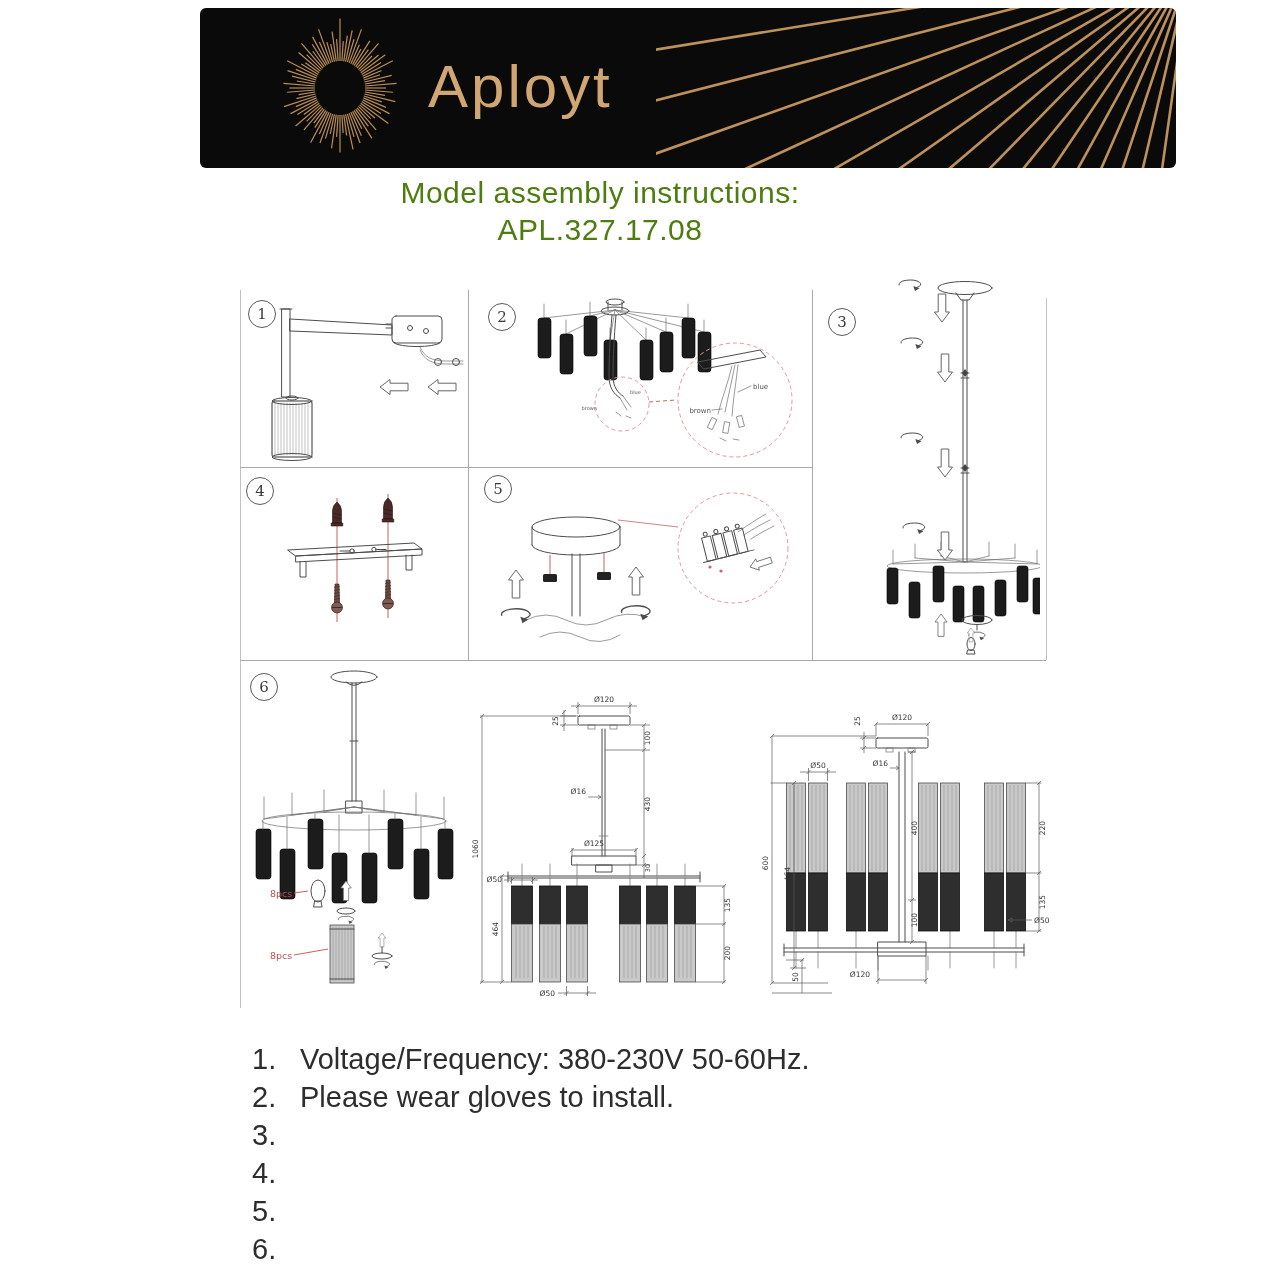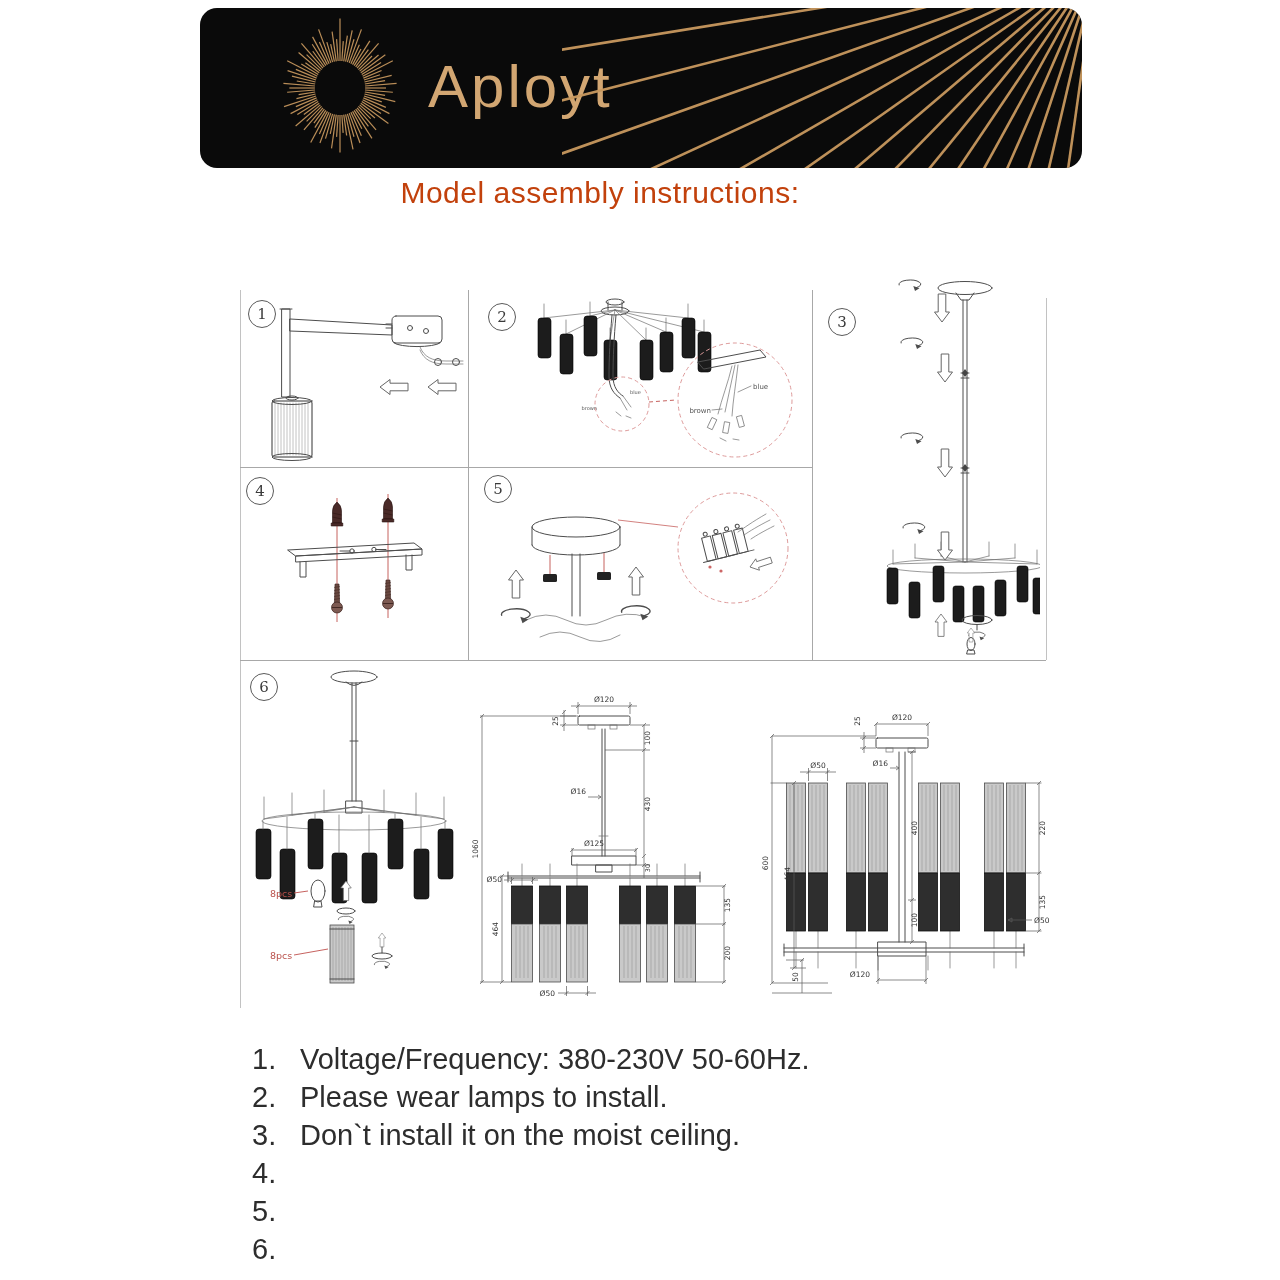--- a/index.html
+++ b/index.html
@@ -1,26 +1,26 @@
 <!DOCTYPE html>
 <html><head>
 <meta charset="utf-8">
 <style>
   html,body{margin:0;padding:0;background:#fff;}
   #page{position:relative;width:1280px;height:1280px;background:#fff;overflow:hidden;
         font-family:"Liberation Sans",sans-serif;}
   
-  #banner{position:absolute;left:200px;top:8px;width:882px;height:160px;background:#0a0a0a;
-          border-radius:17px;overflow:hidden;}
+  #banner{position:absolute;left:200px;top:8px;width:976px;height:160px;background:#0a0a0a;
+          border-radius:6px;overflow:hidden;}
   #brand{position:absolute;left:228px;top:44px;font-size:60px;color:#d2a672;
          letter-spacing:3px;font-family:"Liberation Sans",sans-serif;font-weight:400;}
   #sunburst{position:absolute;left:66px;top:6px;}
   #banner-rays{position:absolute;right:0;top:0;}
   
-  .title-line{position:absolute;left:0;width:1200px;text-align:center;color:#c2410c;
+  .title-line{position:absolute;left:0;width:1200px;text-align:center;color:#4d7c0f;
               font-size:30px;letter-spacing:0.5px;}
   
   .gridline{position:absolute;background:#a8a8a8;}
   .gridline.faint{background:#c2c2c2;}
   
   .pnum{position:absolute;width:26px;height:26px;border:1.3px solid #5a5a5a;border-radius:50%;
         display:flex;align-items:center;justify-content:center;font-family:"DejaVu Serif",serif;
         font-size:15px;color:#3a3a3a;background:#fff;}
   .panel-svg{position:absolute;}
   
@@ -174,20 +174,21 @@
         <line x1="535" y1="-45" x2="-19.256258422040787" y2="274.99999999999994" stroke="#c9995f" stroke-width="2.6" opacity="0.95"></line>
         <line x1="535" y1="-45" x2="-45.97758626106145" y2="223.44933276555355" stroke="#c9995f" stroke-width="2.6" opacity="0.95"></line>
         <line x1="535" y1="-45" x2="-67.91676978386988" y2="169.6890046401633" stroke="#c9995f" stroke-width="2.6" opacity="0.95"></line>
         <line x1="535" y1="-45" x2="-84.893223122324" y2="114.16152778550679" stroke="#c9995f" stroke-width="2.6" opacity="0.95"></line>
         <line x1="535" y1="-45" x2="-96.76720964671222" y2="57.32396012277425" stroke="#c9995f" stroke-width="2.6" opacity="0.95"></line>
         <line x1="535" y1="-45" x2="-103.44099216628751" y2="-0.35585680375966433" stroke="#c9995f" stroke-width="2.6" opacity="0.95"></line>
       </svg>
   </div>
 
   <div class="title-line" style="top:176px">Model assembly instructions:</div>
+  <div class="title-line" style="top:213px">APL.327.17.08</div>
 
   <div class="gridline faint" style="left:240px;top:290px;width:1px;height:718px"></div>
   <div class="gridline" style="left:468px;top:290px;width:1px;height:370px"></div>
   <div class="gridline" style="left:812px;top:290px;width:1px;height:370px"></div>
   <div class="gridline faint" style="left:1046px;top:298px;width:1px;height:362px"></div>
   <div class="gridline" style="left:240px;top:467px;width:572px;height:1px"></div>
   <div class="gridline" style="left:240px;top:660px;width:806px;height:1px"></div>
 
   <div class="pnum" style="left:248px;top:300px">1</div>
   <div class="pnum" style="left:488px;top:303px">2</div>
@@ -511,25 +512,24 @@
     </g>
   </svg>
 
   <div id="instructions">
     <div class="instr-row">
       <span class="instr-num">1.</span>
       <span>Voltage/Frequency: 380-230V 50-60Hz.</span>
     </div>
     <div class="instr-row">
       <span class="instr-num">2.</span>
-      <span>Please wear lamps to install.</span>
+      <span>Please wear gloves to install.</span>
     </div>
     <div class="instr-row">
       <span class="instr-num">3.</span>
-      <span>Don`t install it on the moist ceiling.</span>
     </div>
     <div class="instr-row">
       <span class="instr-num">4.</span>
     </div>
     <div class="instr-row">
       <span class="instr-num">5.</span>
     </div>
     <div class="instr-row">
       <span class="instr-num">6.</span>
     </div>

